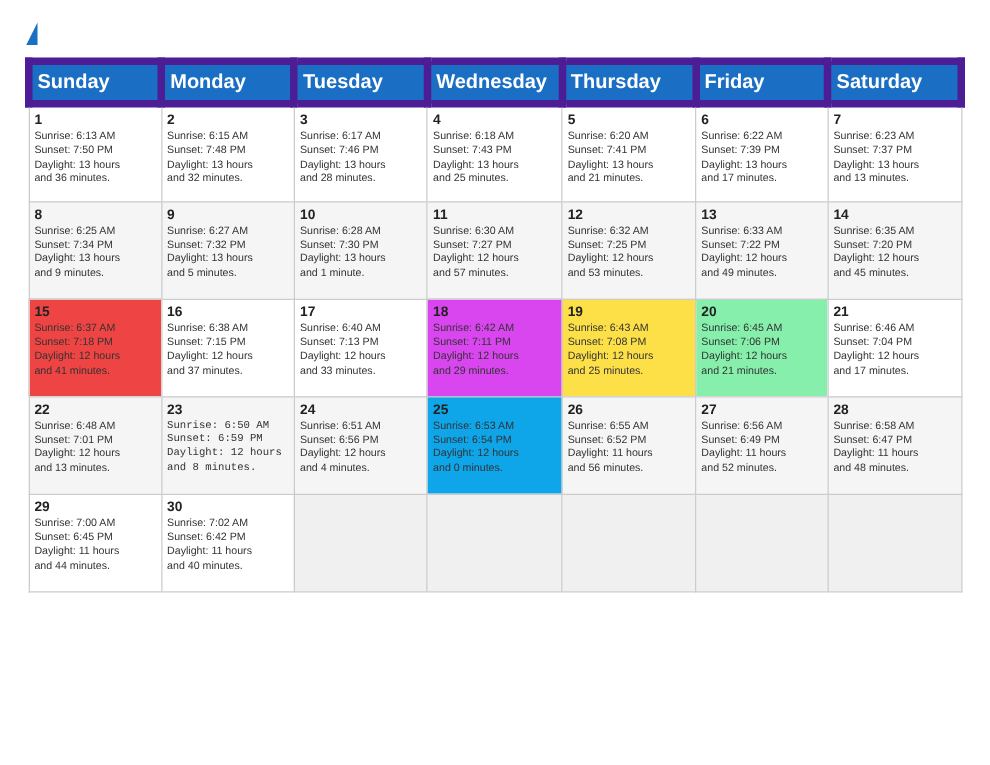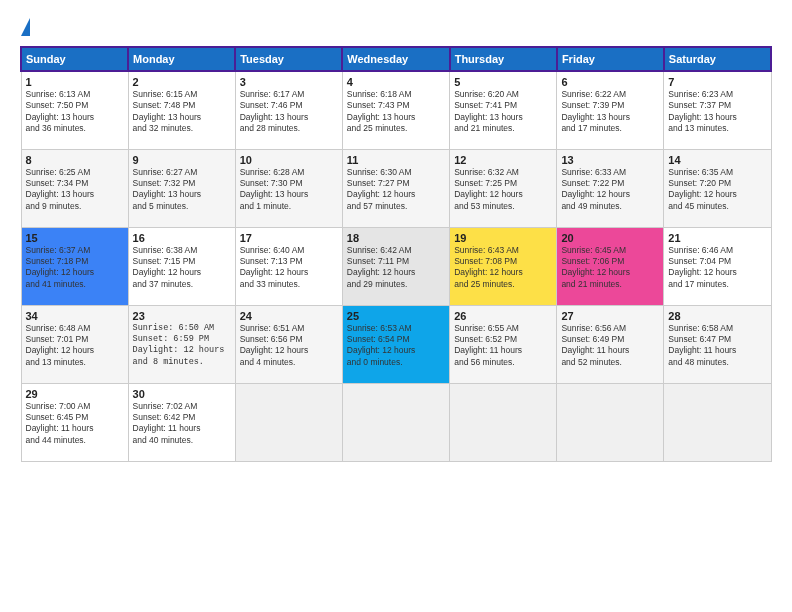--- a/index.html
+++ b/index.html
@@ -43,23 +43,23 @@
     .calendar {
       width: 100%;
       border-collapse: collapse;
       font-size: 9.5px;
     }
     .calendar th {
       background: #1a6fc4;
       color: #fff;
       padding: 5px 4px;
       text-align: left;
-      font-size: 11px;
-      font-weight: bold;
-      border: 2px solid #4c1d95;
+      font-size: 16px;
+      font-weight: bold;
+      border: 6px solid #4c1d95;
     }
     .calendar td {
       border: 1px solid #ccc;
       vertical-align: top;
       padding: 4px 4px 4px 4px;
       width: 108px;
       height: 78px;
       background: #fff;
     }
     .calendar tr:nth-child(odd) td {
@@ -236,73 +236,73 @@
           </td>
           <td style="background: rgb(245, 245, 245);">
             <span class="day-num">14</span>
             <div class="day-info" style="white-space: pre-line;">Sunrise: 6:35 AM
 Sunset: 7:20 PM
 Daylight: 12 hours
 and 45 minutes.</div>
           </td>
         </tr>
         <tr>
-          <td style="background: #3b82f6;">
+          <td style="background: #ef4444;">
             <span class="day-num">15</span>
             <div class="day-info" style="white-space: pre-line;">Sunrise: 6:37 AM
 Sunset: 7:18 PM
 Daylight: 12 hours
 and 41 minutes.</div>
           </td>
           <td style="background: rgb(255, 255, 255);">
             <span class="day-num">16</span>
             <div class="day-info" style="white-space: pre-line;">Sunrise: 6:38 AM
 Sunset: 7:15 PM
 Daylight: 12 hours
 and 37 minutes.</div>
           </td>
           <td style="background: rgb(255, 255, 255);">
             <span class="day-num">17</span>
             <div class="day-info" style="white-space: pre-line;">Sunrise: 6:40 AM
 Sunset: 7:13 PM
 Daylight: 12 hours
 and 33 minutes.</div>
           </td>
-          <td style="background: #e5e5e5;">
+          <td style="background: #d946ef;">
             <span class="day-num">18</span>
             <div class="day-info" style="white-space: pre-line;">Sunrise: 6:42 AM
 Sunset: 7:11 PM
 Daylight: 12 hours
 and 29 minutes.</div>
           </td>
           <td style="background: #fde047;">
             <span class="day-num">19</span>
             <div class="day-info" style="white-space: pre-line;">Sunrise: 6:43 AM
 Sunset: 7:08 PM
 Daylight: 12 hours
 and 25 minutes.</div>
           </td>
-          <td style="background: #ec4899;">
+          <td style="background: #86efac;">
             <span class="day-num">20</span>
             <div class="day-info" style="white-space: pre-line;">Sunrise: 6:45 AM
 Sunset: 7:06 PM
 Daylight: 12 hours
 and 21 minutes.</div>
           </td>
           <td style="background: rgb(255, 255, 255);">
             <span class="day-num">21</span>
             <div class="day-info" style="white-space: pre-line;">Sunrise: 6:46 AM
 Sunset: 7:04 PM
 Daylight: 12 hours
 and 17 minutes.</div>
           </td>
         </tr>
         <tr>
           <td style="background: rgb(245, 245, 245);">
-            <span class="day-num">34</span>
+            <span class="day-num">22</span>
             <div class="day-info" style="white-space: pre-line;">Sunrise: 6:48 AM
 Sunset: 7:01 PM
 Daylight: 12 hours
 and 13 minutes.</div>
           </td>
           <td style="background: rgb(245, 245, 245);">
             <span class="day-num">23</span>
             <div class="day-info" style="white-space: pre-line; font-family: Liberation Mono, monospace;">Sunrise: 6:50 AM
 Sunset: 6:59 PM
 Daylight: 12 hours

